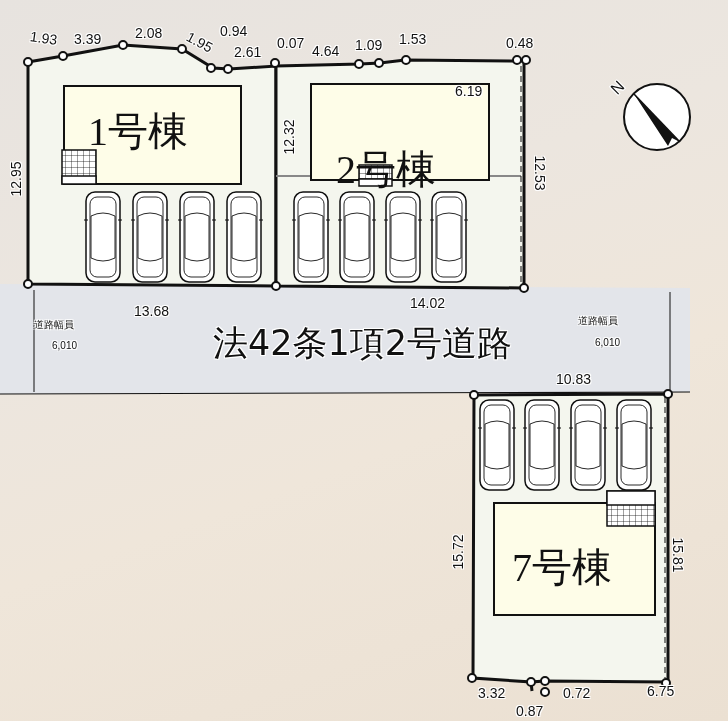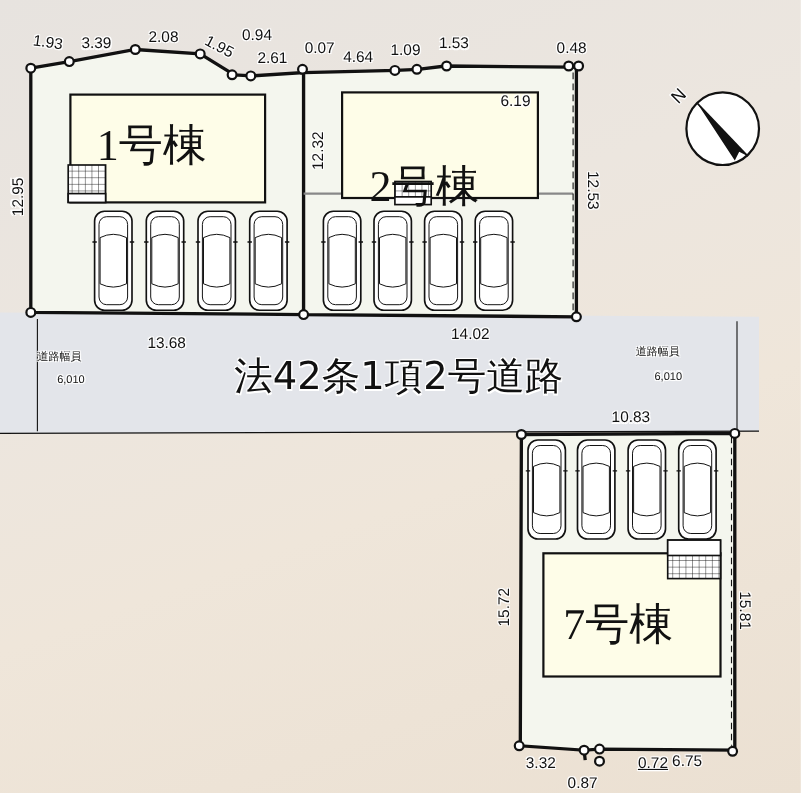--- a/index.html
+++ b/index.html
@@ -143,14 +143,14 @@
 <div class="lbl dim" style="left:506px;top:36px;">0.48</div>
 <div class="lbl dim rot90" style="left:271px;top:130px;">12.32</div>
 <div class="lbl dim rotm90" style="left:522px;top:166px;">12.53</div>
 <div class="lbl dim" style="left:382px;top:296px;margin-left:28px;">14.02</div>
 
 <div class="lbl dim" style="left:556px;top:372px;">10.83</div>
 <div class="lbl dim rot90" style="left:440px;top:545px;">15.72</div>
 <div class="lbl dim rotm90" style="left:660px;top:548px;">15.81</div>
 <div class="lbl dim" style="left:478px;top:686px;">3.32</div>
 <div class="lbl dim" style="left:516px;top:704px;">0.87</div>
-<div class="lbl dim" style="left:580px;top:686px;text-decoration:underline;">0.72</div>
-<div class="lbl dim" style="left:611px;top:684px;">6.75</div>
+<div class="lbl dim" style="left:563px;top:686px;">0.72</div>
+<div class="lbl dim" style="left:647px;top:684px;">6.75</div>
 
 </body></html>

